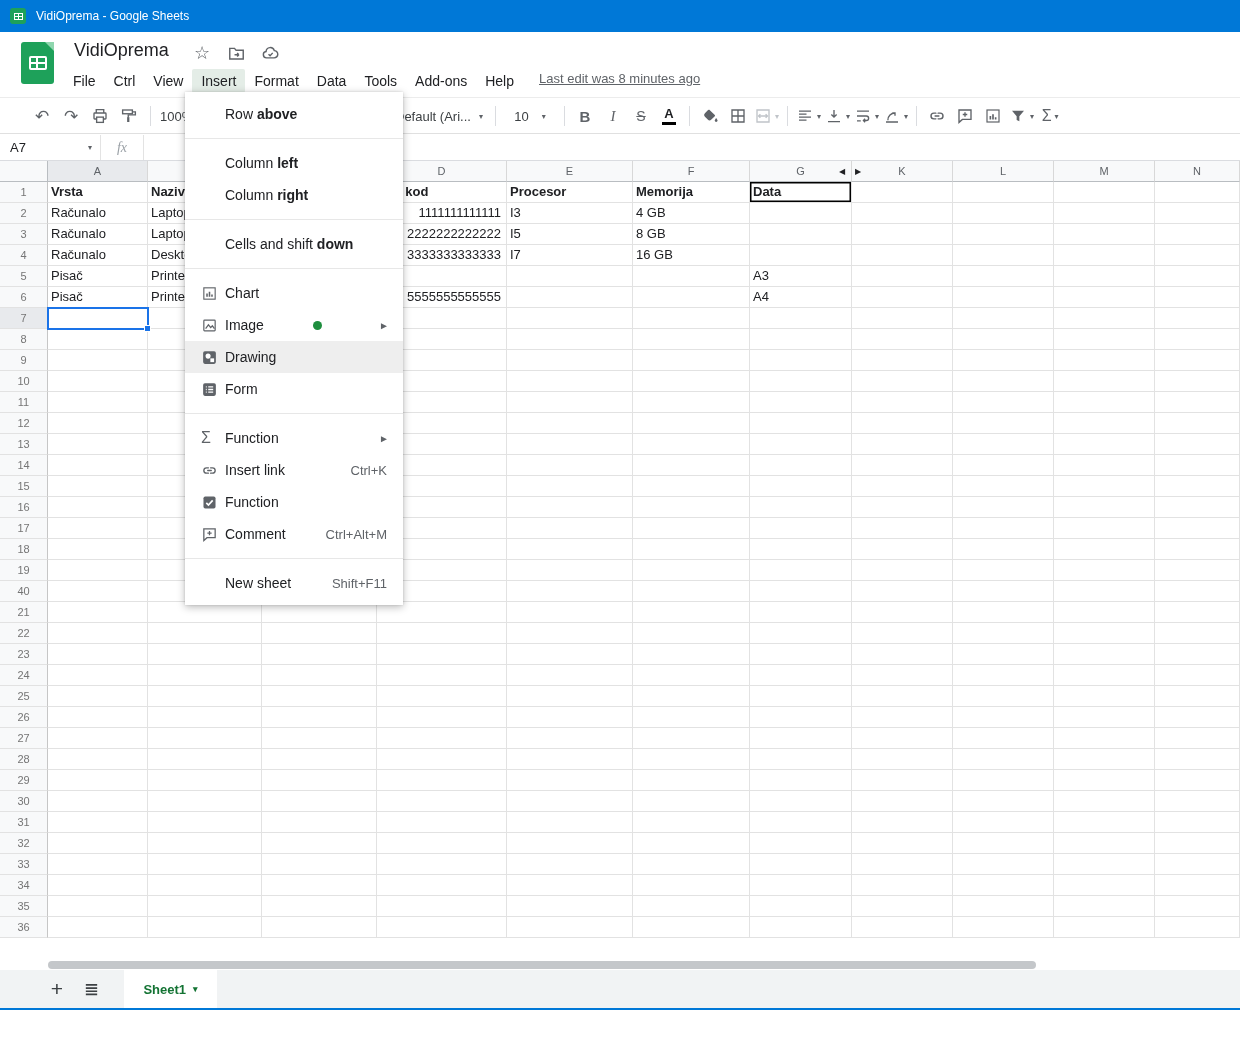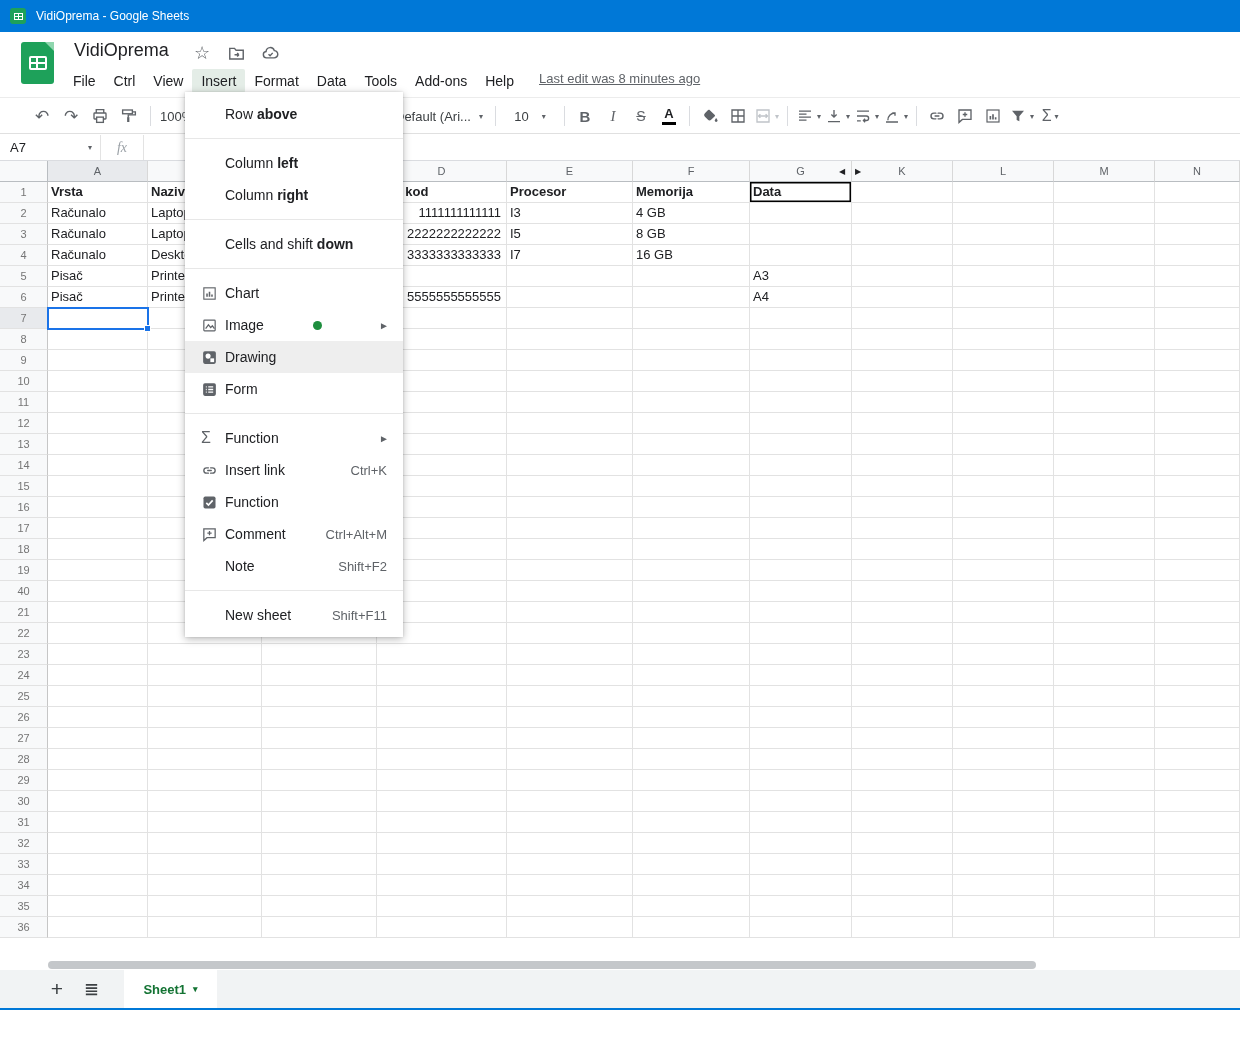--- a/index.html
+++ b/index.html
@@ -913,25 +913,20 @@
       <div class="mrow">
         <span class="micon">
           <svg viewBox="0 0 24 24" fill="none" stroke="#5f6368" stroke-width="1.8">
             <path d="M4 4h16v12.5H8.5L4 20.5z"></path>
             <path d="M12 7v6M9 10h6"></path>
           </svg>
         </span>
         <span class="mlabel">Comment</span>
         <span class="mshort">Ctrl+Alt+M</span>
       </div>
-      <div class="mrow">
-        <span class="micon"></span>
-        <span class="mlabel">Note</span>
-        <span class="mshort">Shift+F2</span>
-      </div>
       <div class="mdiv"></div>
       <div class="mrow">
         <span class="micon"></span>
         <span class="mlabel">New sheet</span>
         <span class="mshort">Shift+F11</span>
       </div>
     </div>
 
 </div>
 

